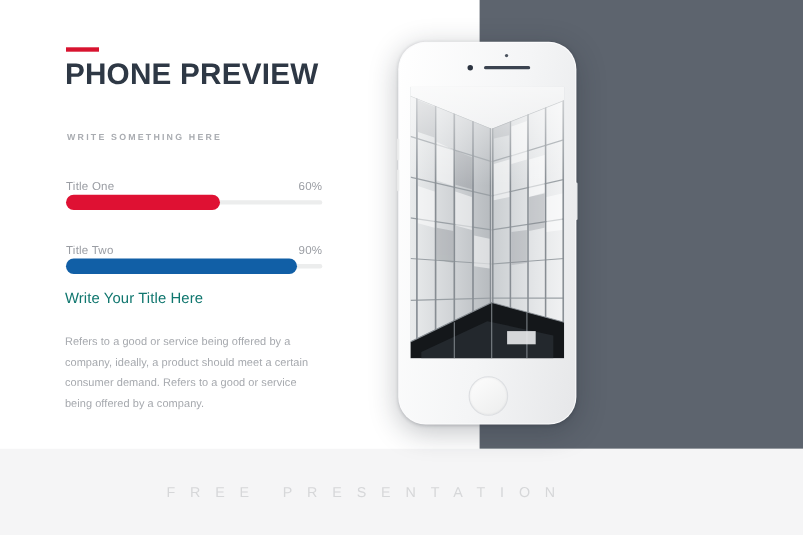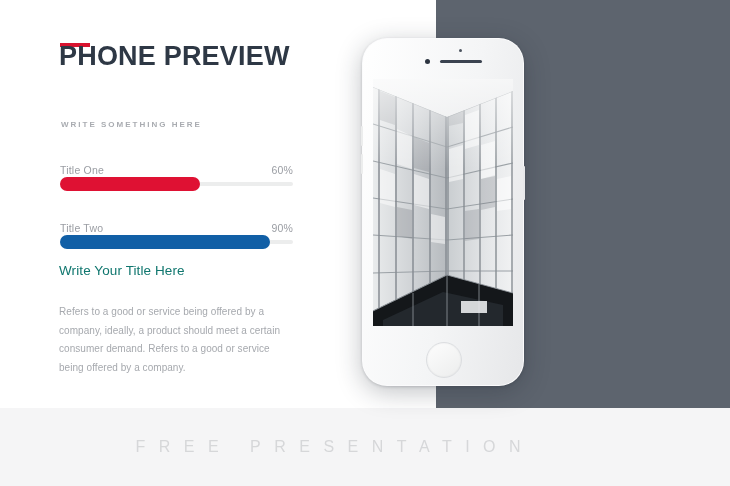--- a/index.html
+++ b/index.html
@@ -45,21 +45,21 @@
 
   
   .accent-rule {
     position: absolute;
     left: 60px; top: 43px;
     width: 30px; height: 4px;
     background: #d8132f;
   }
   .title {
     position: absolute;
-    left: 59px; top: 42px;
+    left: 59px; top: 53px;
     font-size: 27px;
     font-weight: bold;
     letter-spacing: 0.2px;
     color: #2e3845;
     line-height: 1.05;
     white-space: nowrap;
   }
   .subtitle {
     position: absolute;
     left: 61px; top: 88px;
@@ -135,21 +135,21 @@
   }
 
   
   .footer-word {
     position: absolute;
     left: 0; top: 408px;
     width: 656px; height: 78px;
     display: flex;
     align-items: center;
     justify-content: center;
-    font-size: 16px;
+    font-size: 13px;
     letter-spacing: 13.5px;
     text-indent: 13.5px;
     color: #d6d7d9;
   }
 
   
   .phone {
     position: absolute;
     left: 362px; top: 38px;
     width: 162px;

